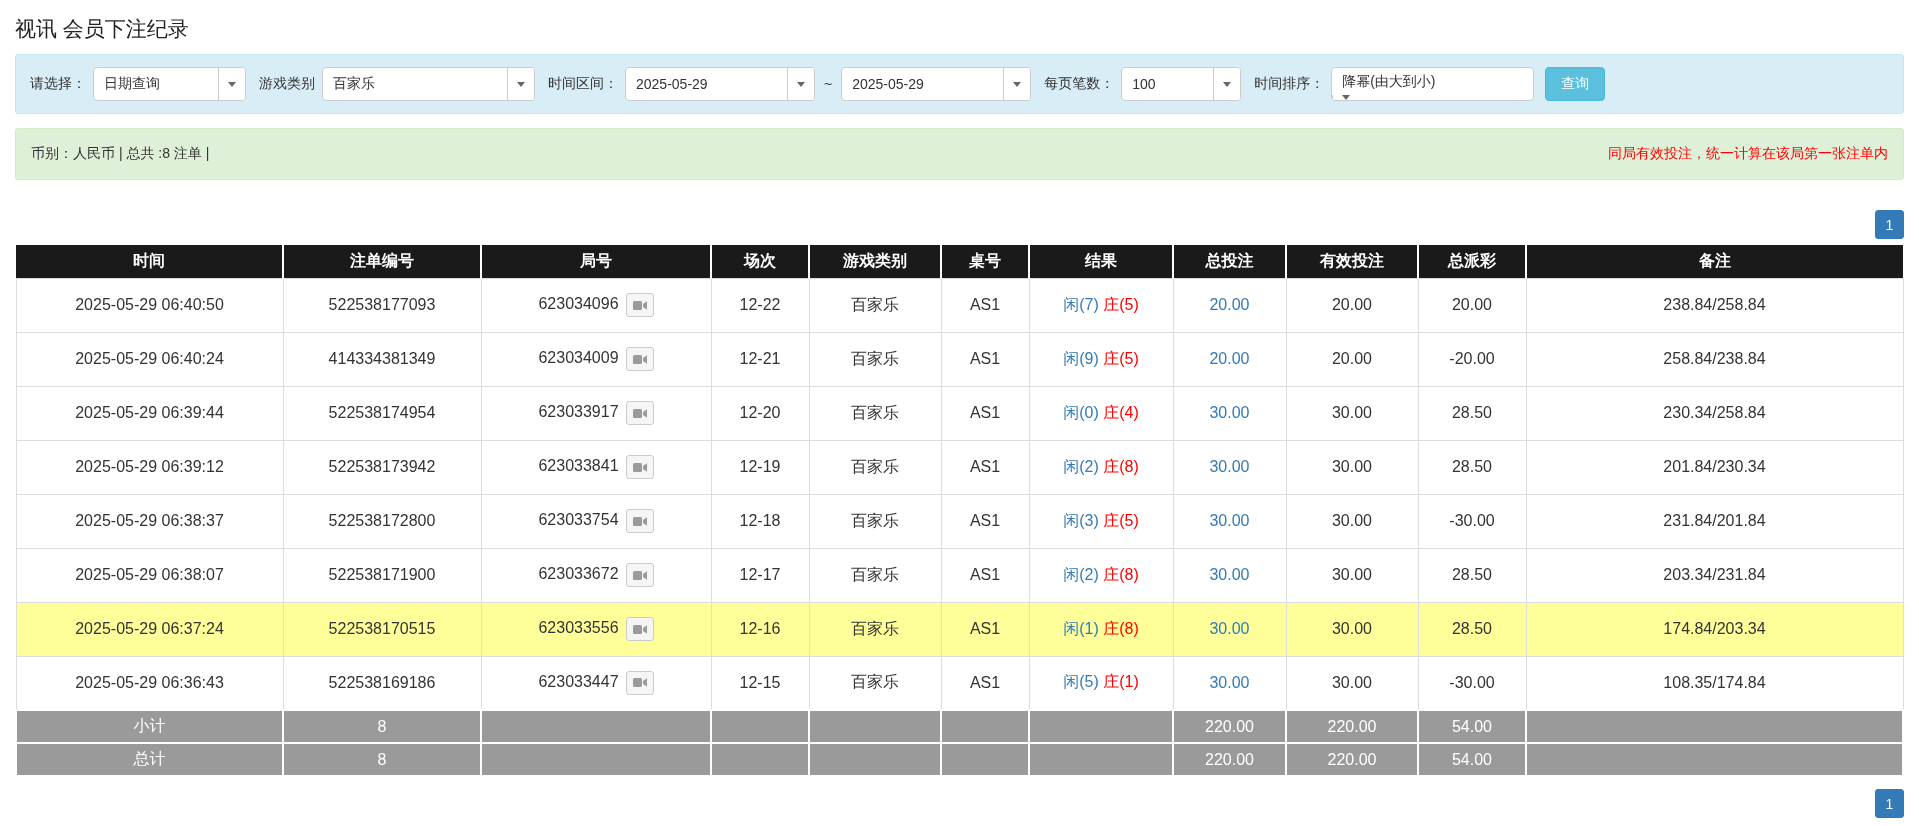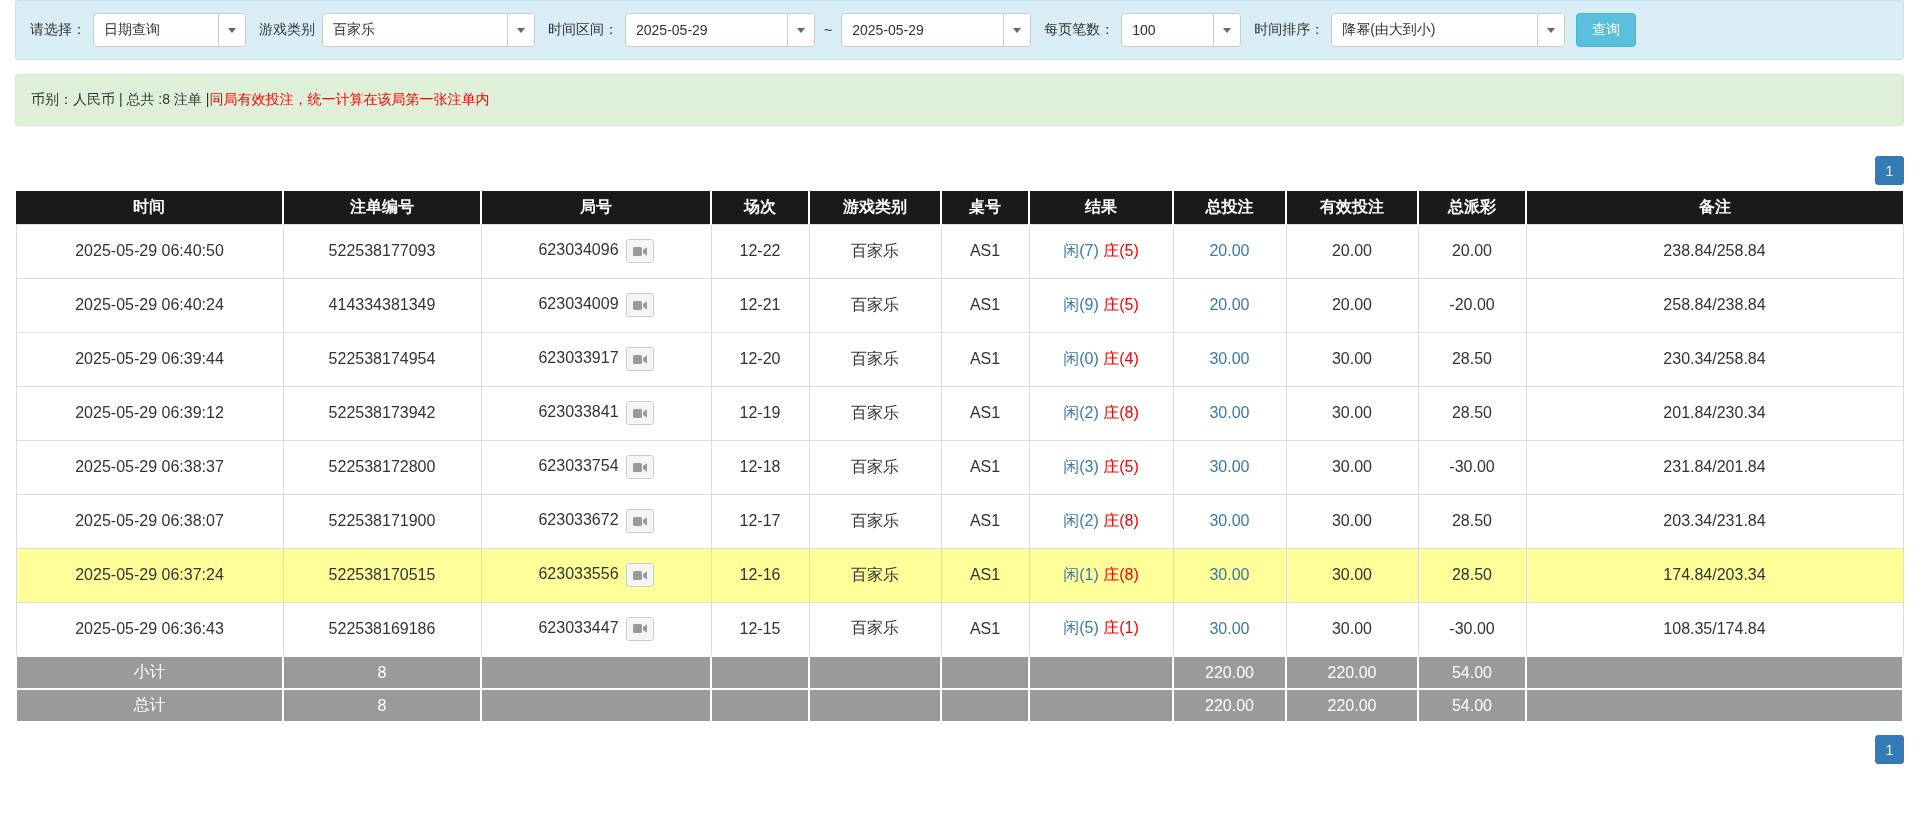--- a/index.html
+++ b/index.html
@@ -63,21 +63,21 @@
   .caret-shape {
     width: 0; height: 0;
     border-left: 4px solid transparent;
     border-right: 4px solid transparent;
     border-top: 5px solid #666;
   }
   .w-select   { width: 153px; }
   .w-game     { width: 213px; }
   .w-date     { width: 190px; }
   .w-pagesize { width: 120px; }
-  .w-sort     { width: 234px; }
+  .w-sort     { width: 203px; flex-direction: column; }
   .tilde { color: #333; padding: 0 2px; }
   .query-button {
     height: 34px;
     padding: 0 15px;
     background: #5bc0de;
     border: 1px solid #46b8da;
     border-radius: 4px;
     color: #fff;
     font-size: 14px;
     font-family: inherit;
@@ -86,20 +86,21 @@
   }
 
   
   .info-bar {
     margin-top: 14px;
     background: #dff0d8;
     border: 1px solid #d6e9c6;
     border-radius: 3px;
     padding: 16px 15px;
     display: flex;
+    justify-content: space-between;
     align-items: center;
   }
   .info-left { color: #333; }
   .info-right { color: #f00; }
 
   
   .pagination-row { display: flex; justify-content: flex-end; }
   .pagination-top { margin: 30px 0 6px 0; }
   .pagination-bottom { margin: 12px 0 0 0; }
   .page-btn {
@@ -167,20 +168,21 @@
     margin-left: 7px;
     vertical-align: middle;
     cursor: pointer;
   }
 </style>
 </head>
 <body>
 
 <div class="container">
 
+  <div class="page-title">视讯 会员下注纪录</div>
 
   <div class="filter-bar">
     <span class="filter-label">请选择：</span>
     <div class="combo w-select">
       <span class="combo-value">日期查询</span>
       <span class="combo-caret">
           <span class="caret-shape"></span>
         </span>
     </div>
 

